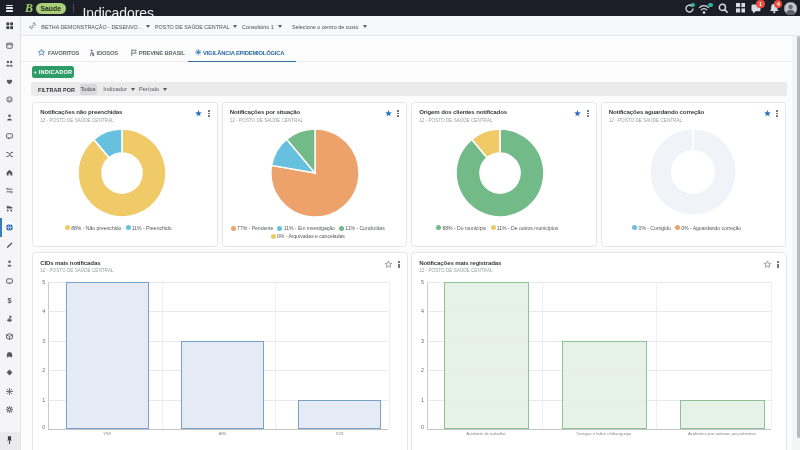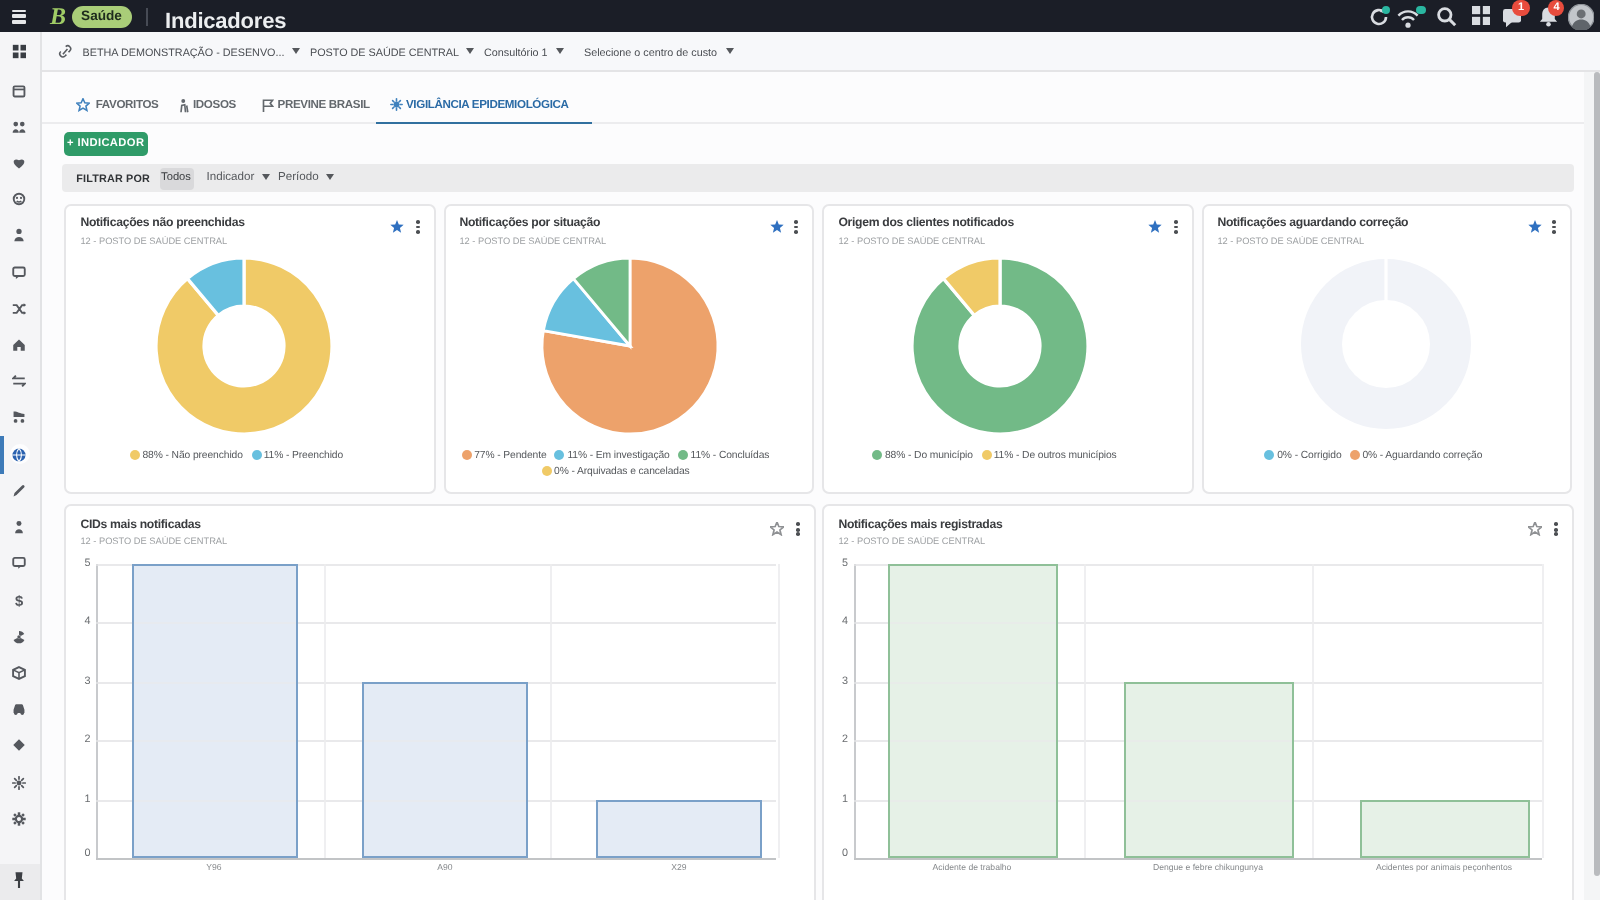--- a/index.html
+++ b/index.html
@@ -22,21 +22,21 @@
 .menu3{width:2px}
 .menu3 i{display:block;width:1.8px;height:1.8px;border-radius:50%;background:#4c4f53;margin-bottom:0.8px}
 </style></head><body>
 <div class="abs header">
 <div class="abs" style="left:6.2px;top:4.6px;width:6.4px;height:1.7px;background:#e6e7e9;border-radius:0.5px"></div>
 <div class="abs" style="left:6.2px;top:7.3px;width:6.4px;height:1.7px;background:#e6e7e9;border-radius:0.5px"></div>
 <div class="abs" style="left:6.2px;top:10.0px;width:6.4px;height:1.7px;background:#e6e7e9;border-radius:0.5px"></div>
 <div class="abs" style="left:25px;top:0.5px;font-size:12px;font-weight:bold;font-style:italic;color:#a0cc66;font-family:'Liberation Serif',serif">B</div>
 <div class="abs" style="left:36px;top:2.5px;width:29.5px;height:11px;background:#a9cd78;border-radius:5.5px;text-align:center;line-height:11.5px;font-size:6.8px;font-weight:bold;color:#1e2b1d">Saúde</div>
 <div class="abs" style="left:73px;top:4px;width:1px;height:9px;background:#474b55"></div>
-<div class="abs" style="left:82.5px;top:5px;font-size:11px;font-weight:bold;color:#eceef0;letter-spacing:-0.1px">Indicadores</div>
+<div class="abs" style="left:82.5px;top:5px;font-size:14px;font-weight:normal;color:#eceef0;letter-spacing:-0.1px">Indicadores</div>
 <svg class="abs" style="left:684px;top:3px" width="11" height="11" viewBox="0 0 11 11">
 <path d="M9 5.5 a3.5 3.5 0 1 1-1.1-2.54" fill="none" stroke="#d9dce1" stroke-width="1.3"></path>
 <path d="M8.1 0.7 L8.5 3.4 L5.8 3 Z" fill="#d9dce1"></path>
     </svg>
 <div class="abs" style="left:690.6px;top:2.6px;width:4.4px;height:4.4px;border-radius:50%;background:#2ab6a0"></div>
 <svg class="abs" style="left:698px;top:3.5px" width="12" height="11" viewBox="0 0 12 11">
 <path d="M1.2 3.8 A6.5 6.5 0 0 1 10.8 3.8" fill="none" stroke="#d9dce1" stroke-width="1.2"></path>
 <path d="M3 6 A4 4 0 0 1 9 6" fill="none" stroke="#d9dce1" stroke-width="1.2"></path>
 <circle cx="6" cy="8.6" r="1.3" fill="#d9dce1"></circle>
     </svg>

